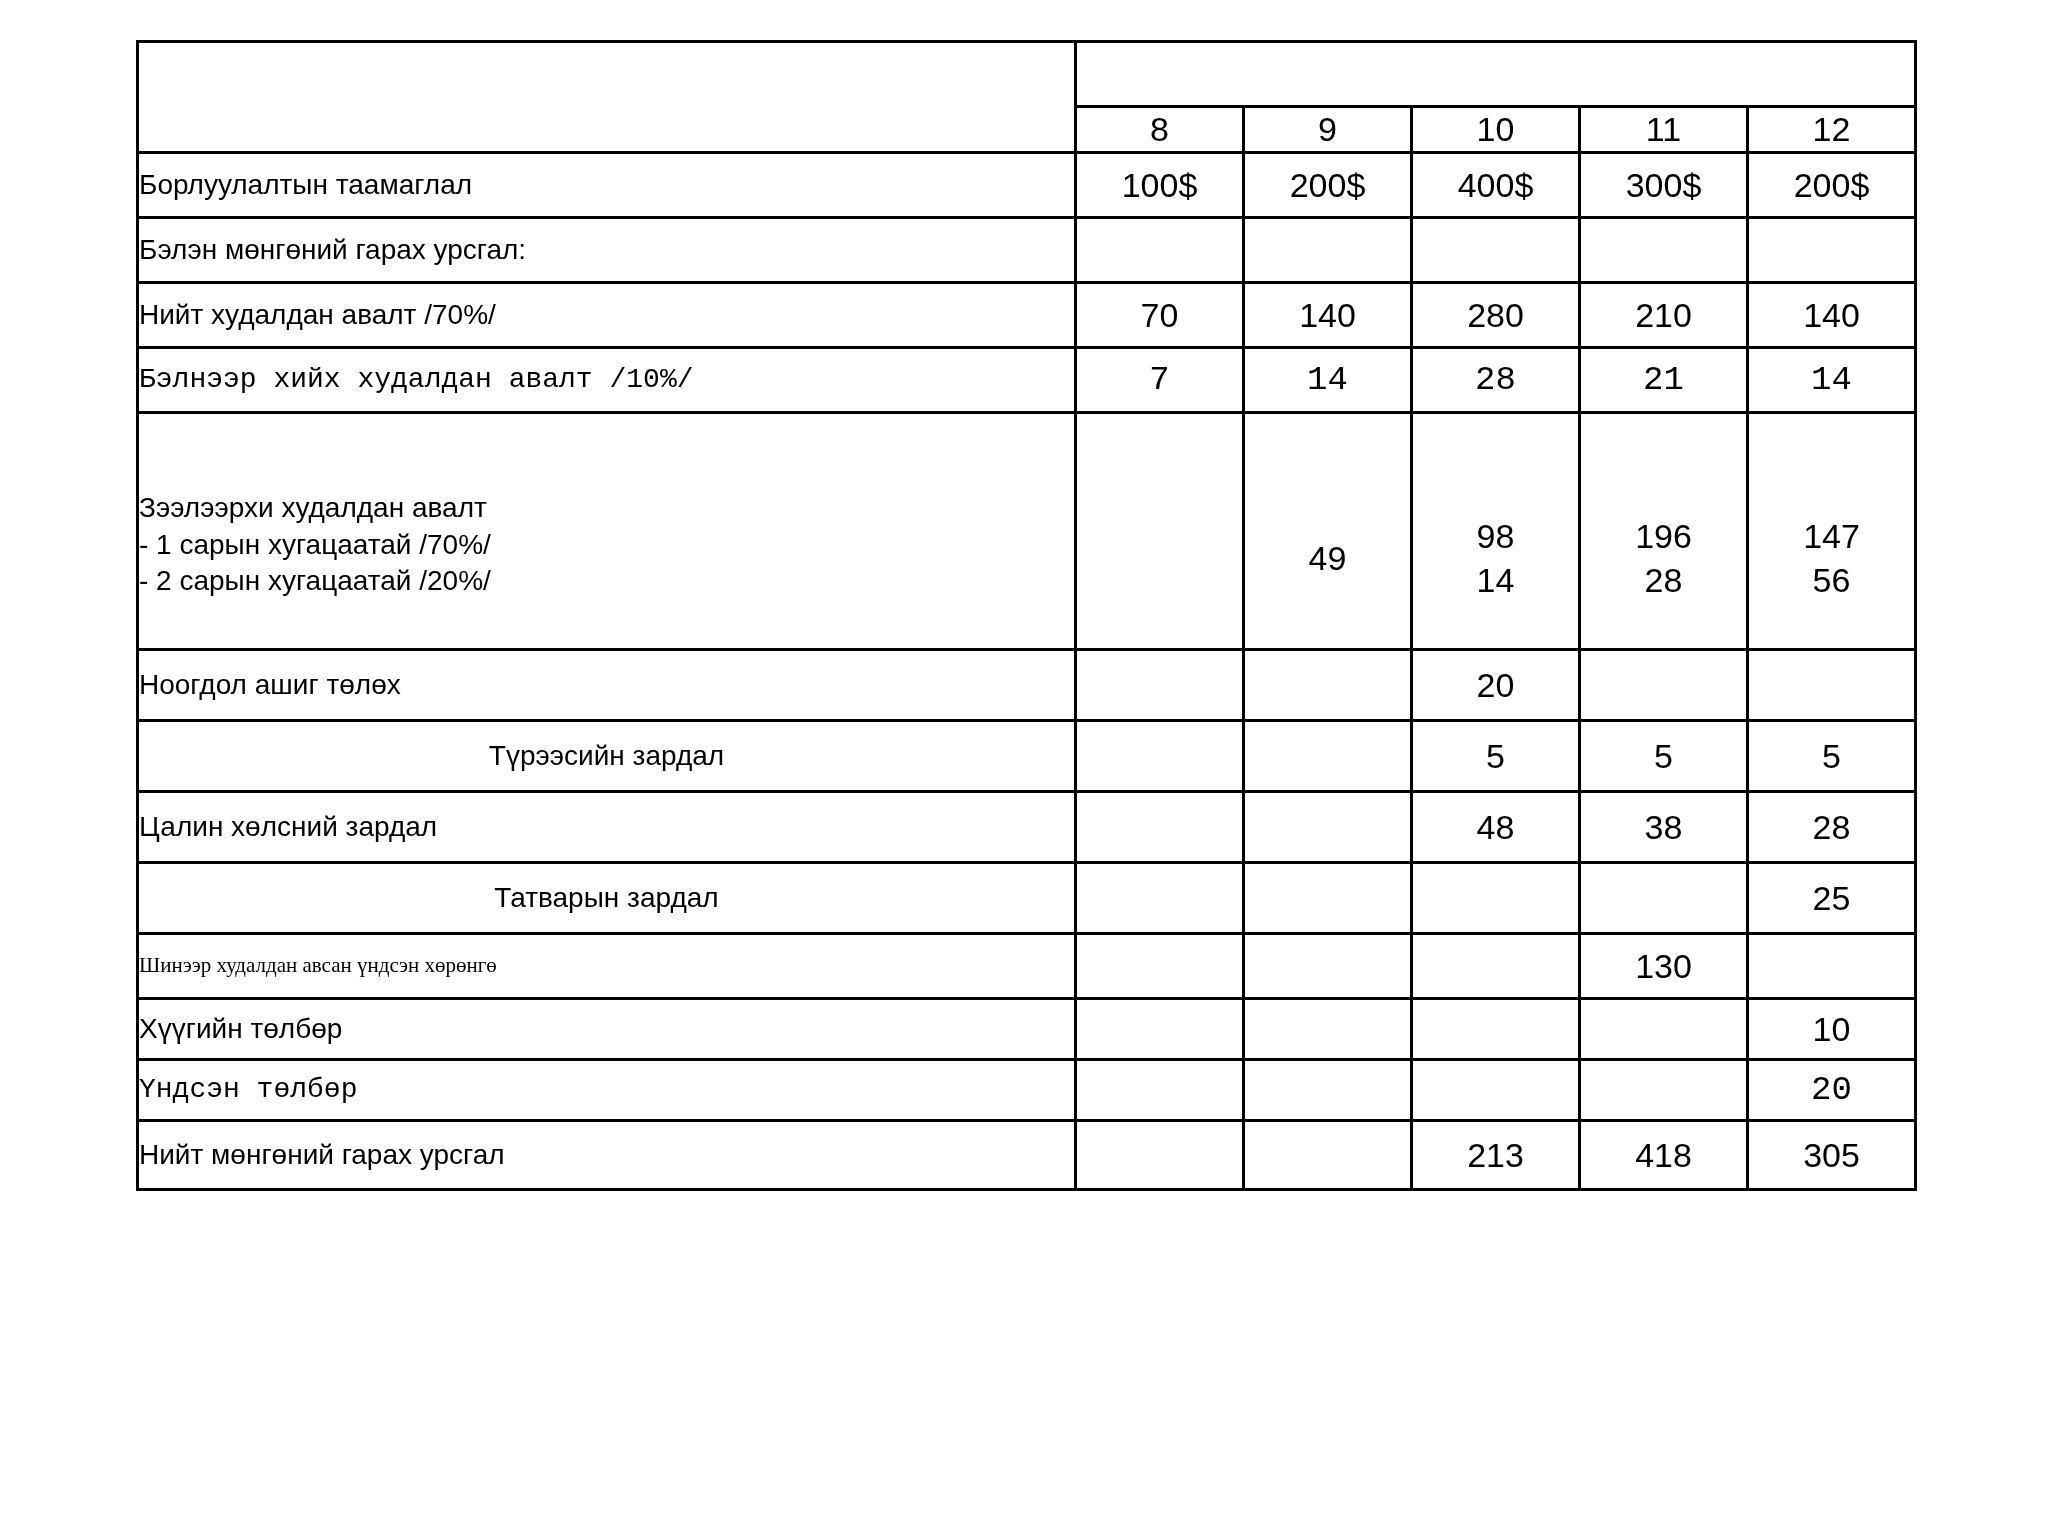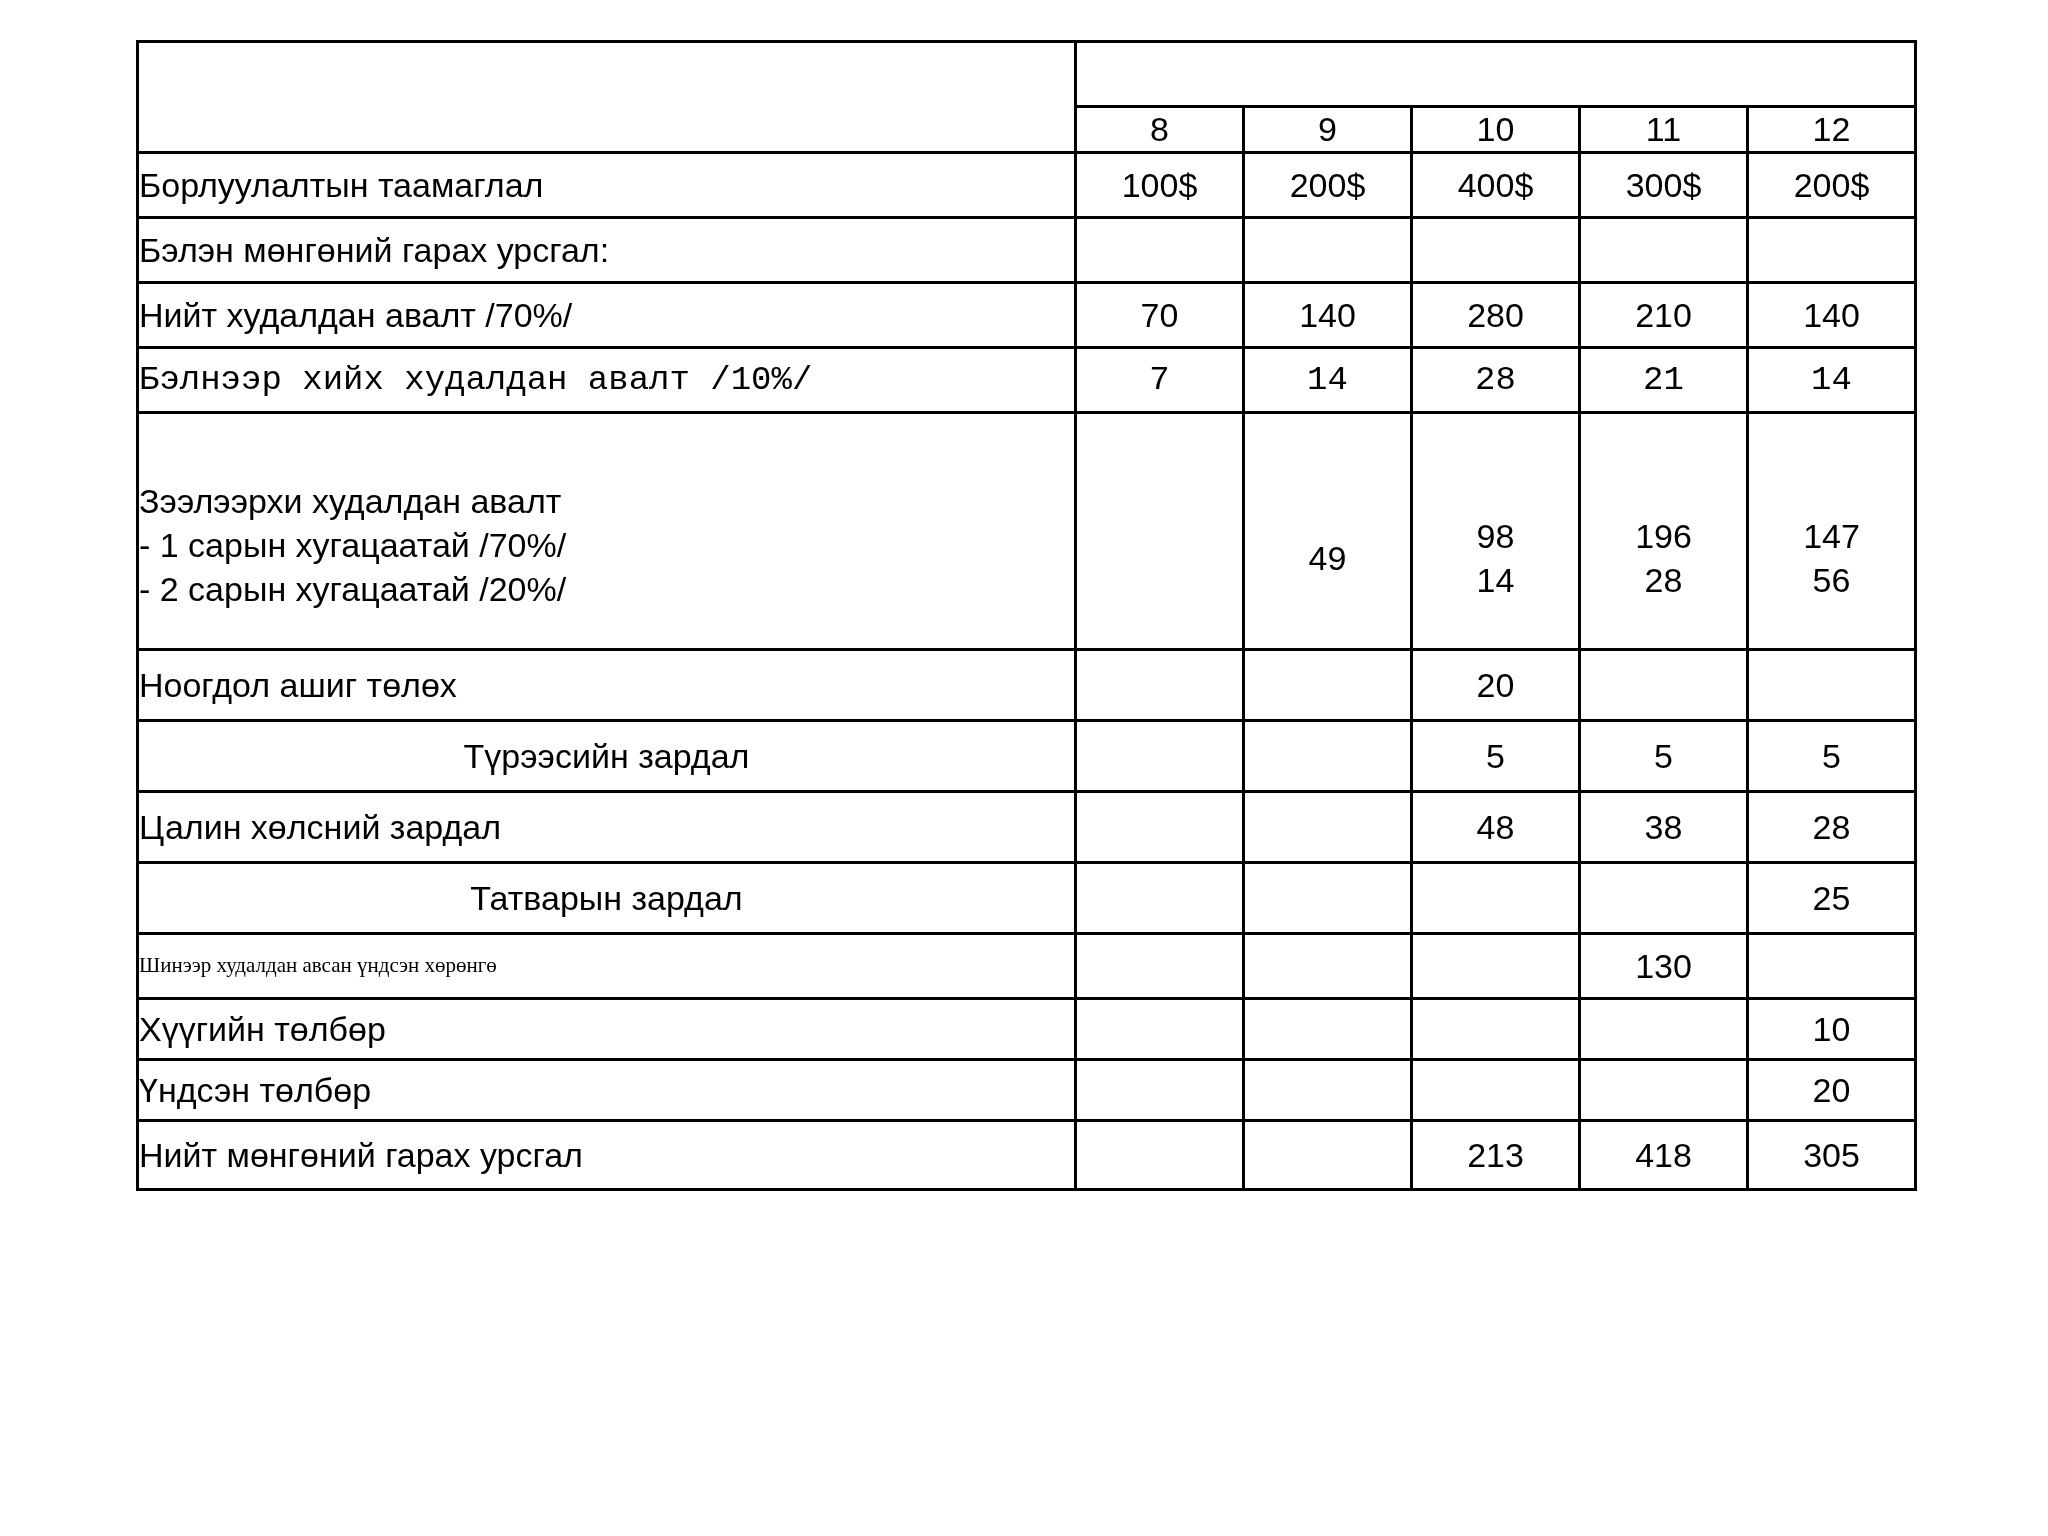--- a/index.html
+++ b/index.html
@@ -33,21 +33,21 @@
     font-weight: normal;
     background: #ffffff;
   }
   
   col.c-label { width: 938px; }
   col.c-month { width: 168px; }
 
   .lbl {
     text-align: left;
     padding: 10px 0 10px 22px;
-    font-size: 34px;
+    font-size: 28px;
     line-height: 1.30;
     white-space: pre-line;
   }
   .lbl-small {
     font-size: 21px;
     padding-top: 14px;
     padding-bottom: 14px;
     font-family: Liberation Serif, serif;
   }
   .num {
@@ -72,21 +72,21 @@
   .row-cash-pur td { height: 62px; font-family: Liberation Mono, monospace; }
   .row-credit td { height: 180px; vertical-align: top; }
   .row-credit .lbl { padding-top: 28px; }
   .row-credit .num { padding-top: 54px; }
   .row-div td { height: 68px; }
   .row-rent td { height: 68px; text-align: center; }
   .row-salary td { height: 68px; }
   .row-tax td { height: 68px; text-align: center; }
   .row-asset td { height: 62px; }
   .row-interest td { height: 58px; }
-  .row-principal td { height: 58px; }
+  .row-principal td { height: 58px; font-family: Liberation Mono, monospace; }
   .row-total td { height: 66px; }
 </style>
 </head>
 <body>
 
 <div id="sheet">
   <table class="cashflow">
     <colgroup>
       <col class="c-label">
       <col class="c-month">

